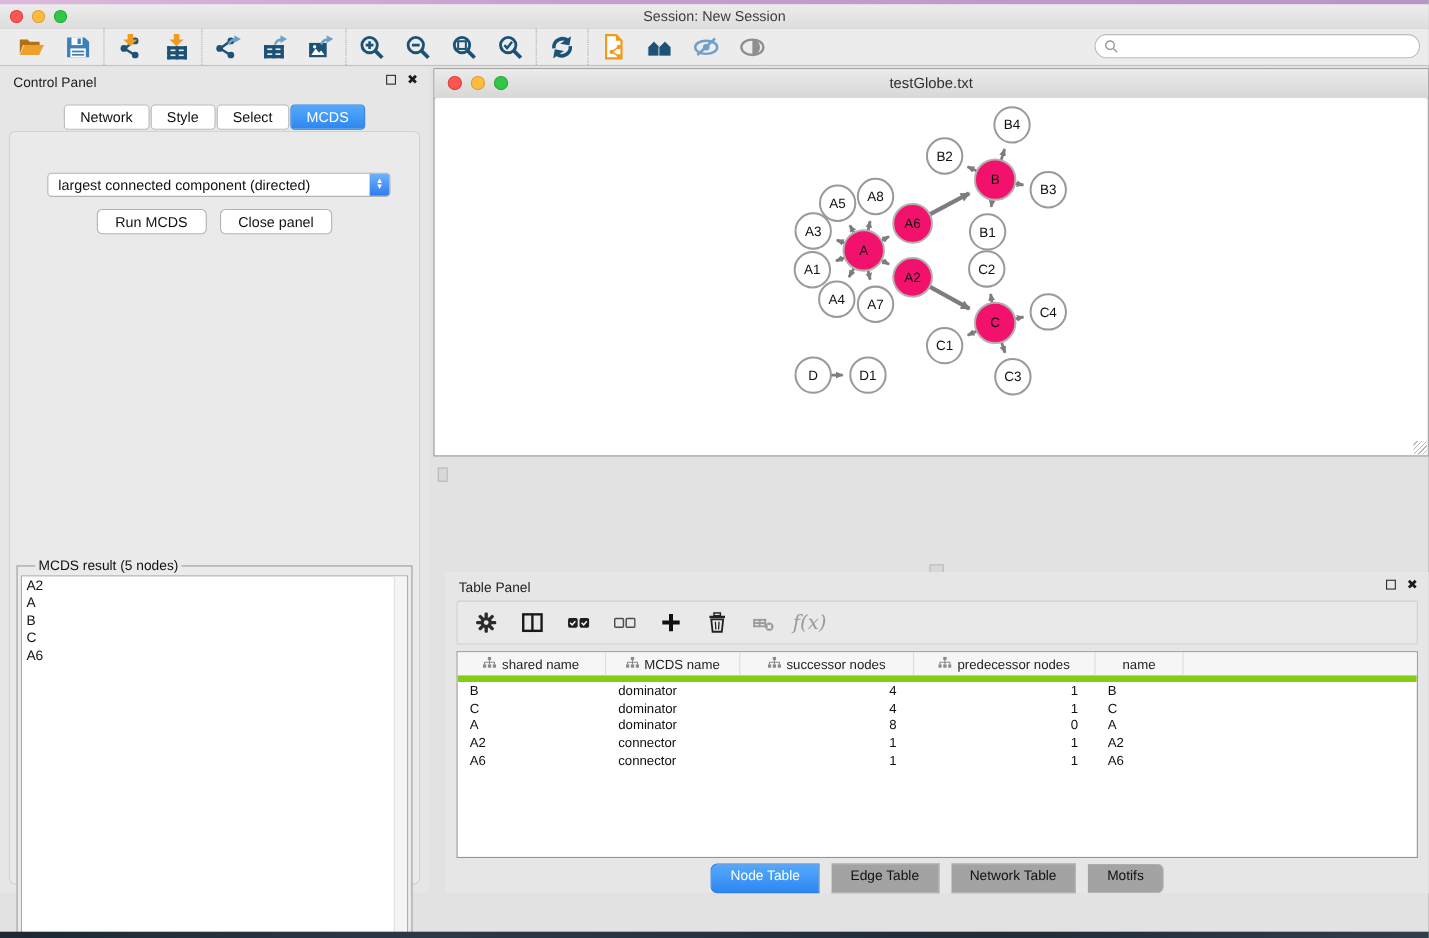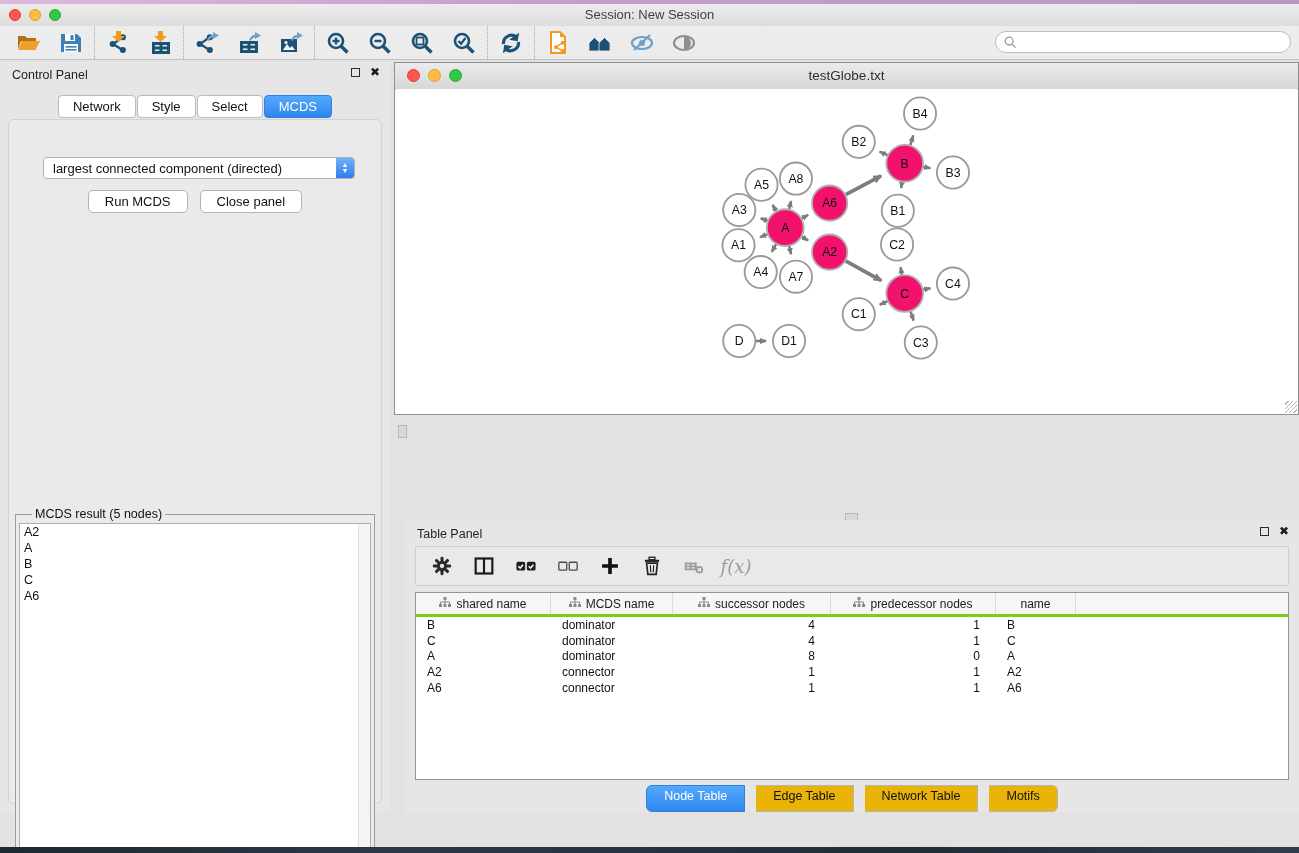--- a/index.html
+++ b/index.html
@@ -57,28 +57,28 @@
   .net-title{position:absolute;left:0;right:0;top:5px;text-align:center;font-size:13.5px;color:#2e2e2e;}
   .net-canvas{position:absolute;left:1px;right:1px;top:26px;bottom:1px;background:#fff;}
   .net-resize{position:absolute;right:1px;bottom:1px;width:12px;height:12px;
      background:repeating-linear-gradient(135deg,transparent,transparent 2px,#b5b5b5 2px,#b5b5b5 3px);}
   
   .tpanel{position:absolute;left:405px;top:520px;right:0;height:292px;background:#e6e6e6;}
   .ttoolbar{position:absolute;left:10px;right:10px;top:26px;height:40px;background:#e9e9e9;border:1px solid #d0d0d0;border-radius:2px;display:flex;align-items:center;gap:22px;padding-left:16px;box-sizing:border-box;}
   .ttb{display:flex;align-items:center;justify-content:center;width:20px;height:24px;}
   .fx{font-family:"DejaVu Serif","Liberation Serif",serif;font-style:italic;font-size:18px;color:#9b9b9b;}
   .datatable{position:absolute;left:10px;right:10px;top:72px;bottom:32px;background:#fff;border:1px solid #949494;overflow:hidden;}
-  .thead{display:flex;height:21px;background:#f6f6f6;border-bottom:3px solid #84cc16;}
+  .thead{display:flex;height:21px;background:#f6f6f6;border-bottom:6px solid #84cc16;}
   .th{display:flex;align-items:center;justify-content:center;gap:5px;font-size:12px;color:#222;border-right:1px solid #dcdcdc;box-sizing:border-box;}
   .trow{display:flex;height:15.7px;align-items:center;}
   .td{font-size:12px;color:#101010;box-sizing:border-box;white-space:nowrap;}
   .td.l{text-align:left;padding-left:11px;}
   .td.r{text-align:right;padding-right:16px;}
   .btabs{position:absolute;left:0;right:0;bottom:0;height:27px;display:flex;justify-content:center;gap:11px;}
-  .btab{background:#eab308;border:1px solid #b5b5b5;border-left-width:0;font-size:12.5px;color:#111;padding:3px 17px;line-height:14px;box-sizing:border-box;}
+  .btab{background:#a3a3a3;border:1px solid #b5b5b5;border-left-width:0;font-size:12.5px;color:#111;padding:3px 17px;line-height:14px;box-sizing:border-box;}
   .btab:first-child{border-left-width:1px;border-radius:6px 0 0 6px;}
   .btab:last-child{border-radius:0 6px 6px 0;}
   .btab.active{background:linear-gradient(#55a9fb,#2e87f0);border-color:#2e7fe0;color:#fff;}
   
   .statusbar{position:absolute;left:0;bottom:6px;right:0;height:35px;background:#ececec;border-top:1px solid #cfcfcf;}
   .listbtn{position:absolute;left:10px;top:6px;width:28px;height:23px;background:#f2f2f2;border:1px solid #a9a9a9;display:flex;align-items:center;justify-content:center;}
   .membtn{position:absolute;right:8px;top:5px;height:23px;background:#f7f7f7;border:1px solid #a9a9a9;border-radius:3px;display:flex;align-items:center;gap:6px;padding:0 10px;}
   .memdot{width:11px;height:11px;border-radius:50%;background:#1ea53c;}
   .membtn span.lbl{font-size:12.5px;color:#111;}
 </style>

